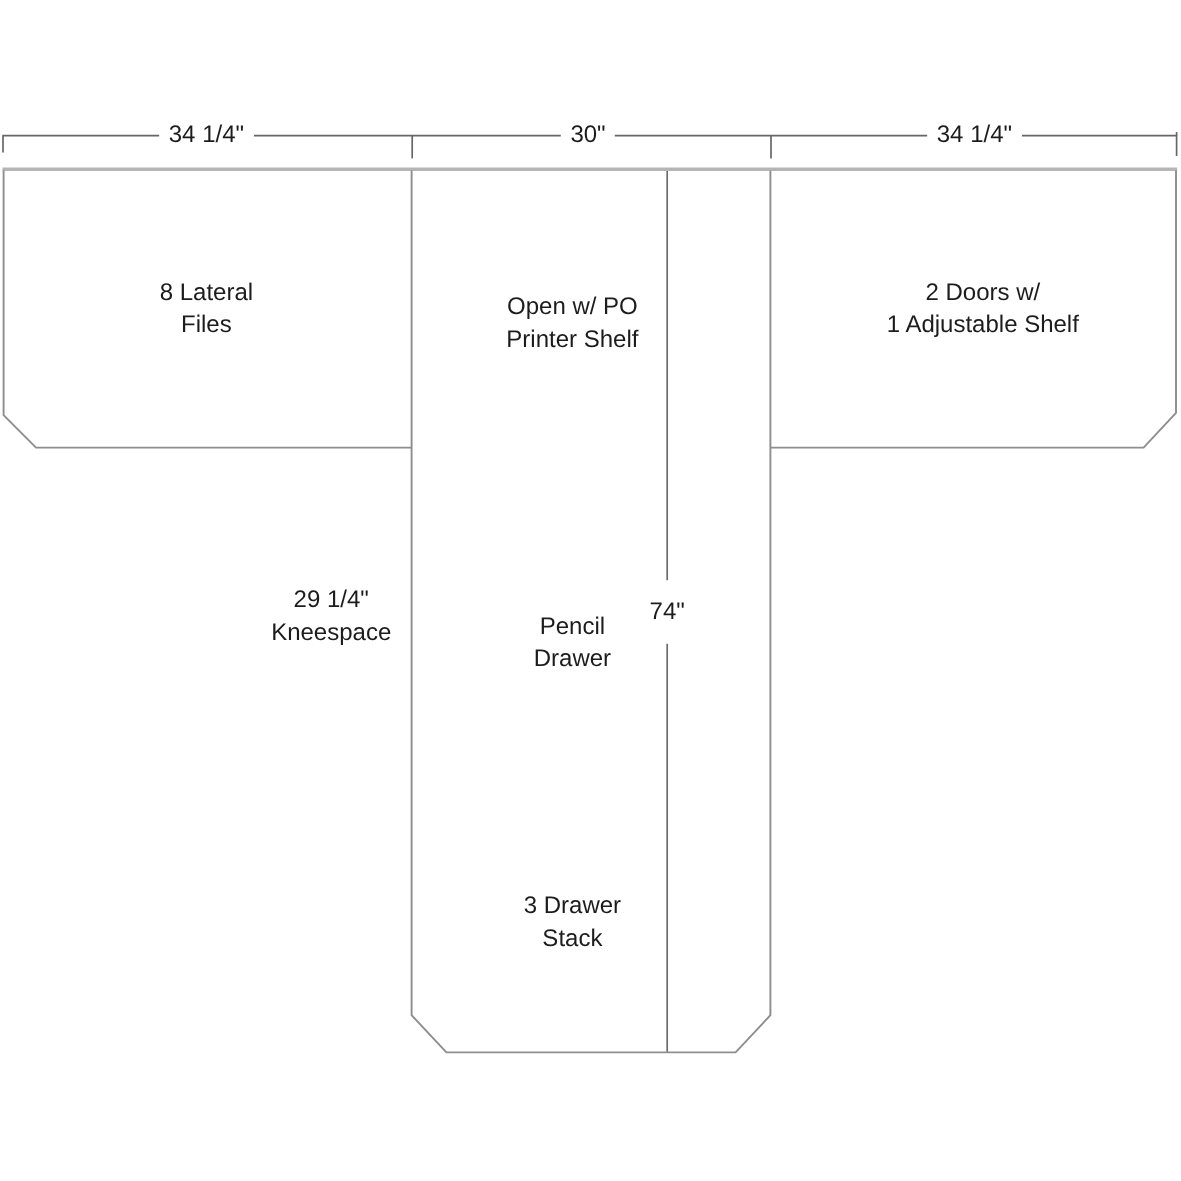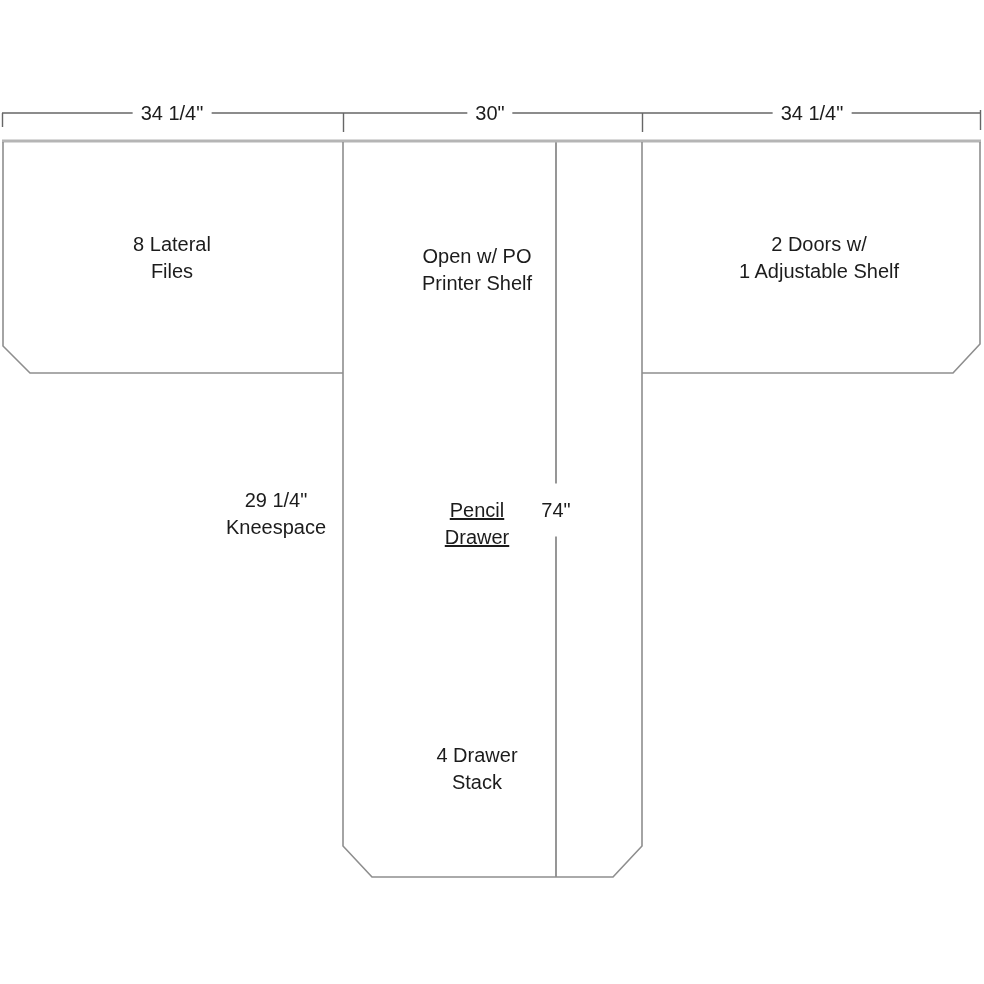--- a/index.html
+++ b/index.html
@@ -39,21 +39,21 @@
     padding: 13px 6px;
   }
   
   .pos-dim-left    { left: 172px; top: 113px; }
   .pos-dim-center  { left: 490px; top: 113px; }
   .pos-dim-right   { left: 812px; top: 113px; }
   .pos-lateral     { left: 172px; top: 258px; }
   .pos-open        { left: 477px; top: 258px; margin-top: 12px; }
   .pos-doors       { left: 819px; top: 258px; }
   .pos-kneespace   { left: 276px; top: 514px; }
-  .pos-pencil      { left: 477px; top: 524px; text-decoration: underline; }
+  .pos-pencil      { left: 477px; top: 536px; }
   .pos-height      { left: 556px; top: 510px; }
   .pos-stack       { left: 477px; top: 769px; }
 </style>
 </head>
 <body>
 
 <div class="canvas">
 
   <svg width="984" height="984" viewBox="0 0 984 984">
 
@@ -91,16 +91,16 @@
 
   <div class="lbl pos-open">Open w/ PO
 Printer Shelf</div>
 
   <div class="lbl pos-doors">2 Doors w/
 1 Adjustable Shelf</div>
 
   <div class="lbl pos-pencil">Pencil
 Drawer</div>
 
-  <div class="lbl pos-stack">4 Drawer
+  <div class="lbl pos-stack">3 Drawer
 Stack</div>
 
 </div>
 
 </body></html>

